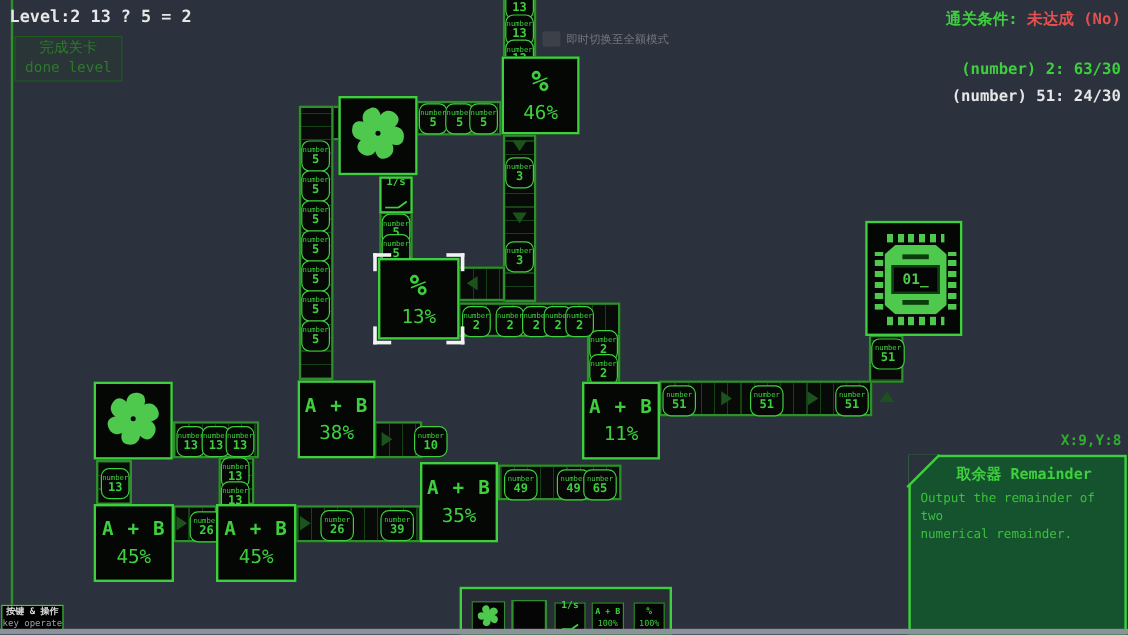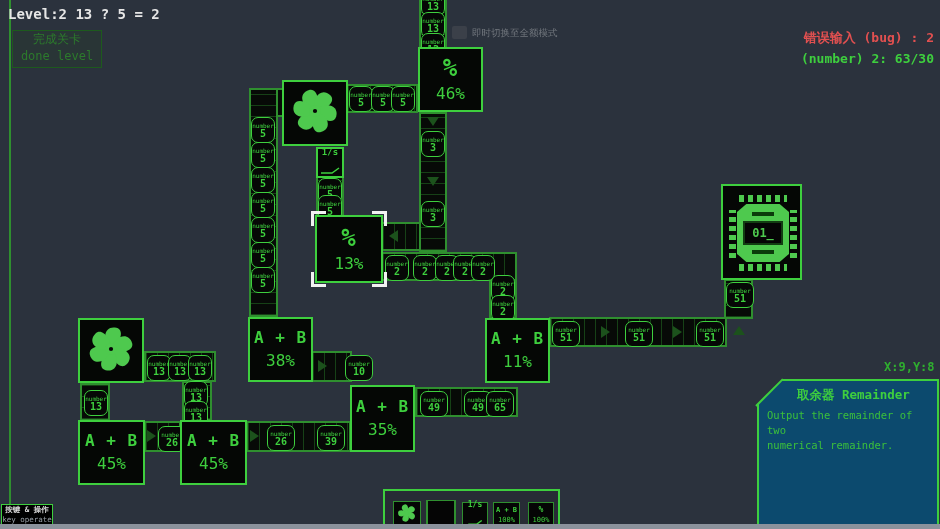--- a/index.html
+++ b/index.html
@@ -26,21 +26,21 @@
   .chev-l{border-right:9px solid #1c521c;border-top:6px solid transparent;border-bottom:6px solid transparent;}
   .chev-d{border-top:9px solid #1c521c;border-left:6px solid transparent;border-right:6px solid transparent;}
   .chev-u{border-bottom:9px solid #1c521c;border-left:6px solid transparent;border-right:6px solid transparent;}
   .selcorner{position:absolute;width:15px;height:15px;border:0 solid #f2f2f2;z-index:6;box-sizing:border-box;}
   
   .hud{position:absolute;z-index:8;}
   .stats{right:6px;text-align:right;font-size:13px;font-weight:bold;white-space:nowrap;}
   .green{color:#3ecf3e;} .red{color:#e25050;} .white{color:#e6e6e6;}
   #doneBtn{left:12px;top:30px;width:88px;height:36px;background:rgba(35,60,35,.28);border:1px solid #1d5a1d;
            color:#2c7a2c;text-align:center;font-size:12px;line-height:17px;z-index:8;position:absolute;}
-  #panel{position:absolute;left:757px;top:379px;width:182px;height:150px;background:#0c4a6e;border:2px solid #3ecf3e;
+  #panel{position:absolute;left:757px;top:379px;width:182px;height:150px;background:#14532d;border:2px solid #3ecf3e;
          box-sizing:border-box;z-index:9;color:#3ecf3e;}
   #panelCut{position:absolute;left:-2px;top:-2px;width:0;height:0;border-top:26px solid #2b323d;border-right:26px solid transparent;}
   #panelDiag{position:absolute;left:-3px;top:24px;width:38px;height:2px;background:#3ecf3e;transform:rotate(-45deg);transform-origin:0 50%;}
   #panel .ttl{margin:6px 0 4px 38px;font-size:12.5px;font-weight:bold;}
   #panel .dsc{margin:2px 8px;font-size:10.5px;line-height:15px;color:#3bc03b;}
   #toolbar{position:absolute;left:383px;top:489px;width:177px;height:40px;background:#272c35;border:2px solid #3ecf3e;box-sizing:border-box;z-index:9;}
   .slot{position:absolute;background:#050505;border:1px solid #2f8f2f;box-sizing:border-box;color:#3ecf3e;
         display:flex;flex-direction:column;align-items:center;justify-content:center;}
   #keybox{position:absolute;left:1px;top:504px;width:52px;height:23px;background:#000;border:1px solid #3ecf3e;
           box-sizing:border-box;z-index:9;text-align:center;}
@@ -342,22 +342,23 @@
 
   <div class="hud white" style="left:8px;top:6px;font-size:14px;font-weight:bold;">Level:2 13 ? 5 = 2</div>
   <div id="doneBtn">
     <div>完成关卡</div>
     <div>done level</div>
   </div>
 
   <div class="hud" style="left:452px;top:26px;width:15px;height:13px;background:#3b4049;border-radius:2px;"></div>
   <div class="hud" style="left:472px;top:27px;font-size:9.5px;color:#70757c;">即时切换至全额模式</div>
 
-  <div class="hud stats red" style="top:29px;">错误输入 (bug) : 2</div>
+  <div class="hud stats" style="top:7px;"><span class="green">通关条件:</span> <span class="red">未达成 (No)</span></div>
   <div class="hud stats green" style="top:51px;">(number) 2: 63/30</div>
+  <div class="hud stats white" style="top:73px;">(number) 51: 24/30</div>
 
   <div class="hud" style="left:884px;top:360px;font-size:12px;font-weight:bold;color:#2fae2f;">X:9,Y:8</div>
 
   <div id="panel">
     <div id="panelCut"></div>
     <div id="panelDiag"></div>
     <div class="ttl">取余器 Remainder</div>
     <div class="dsc" style="margin-top:0;">Output the remainder of two</div>
     <div class="dsc" style="margin-top:-2px;">numerical remainder.</div>
   </div>

